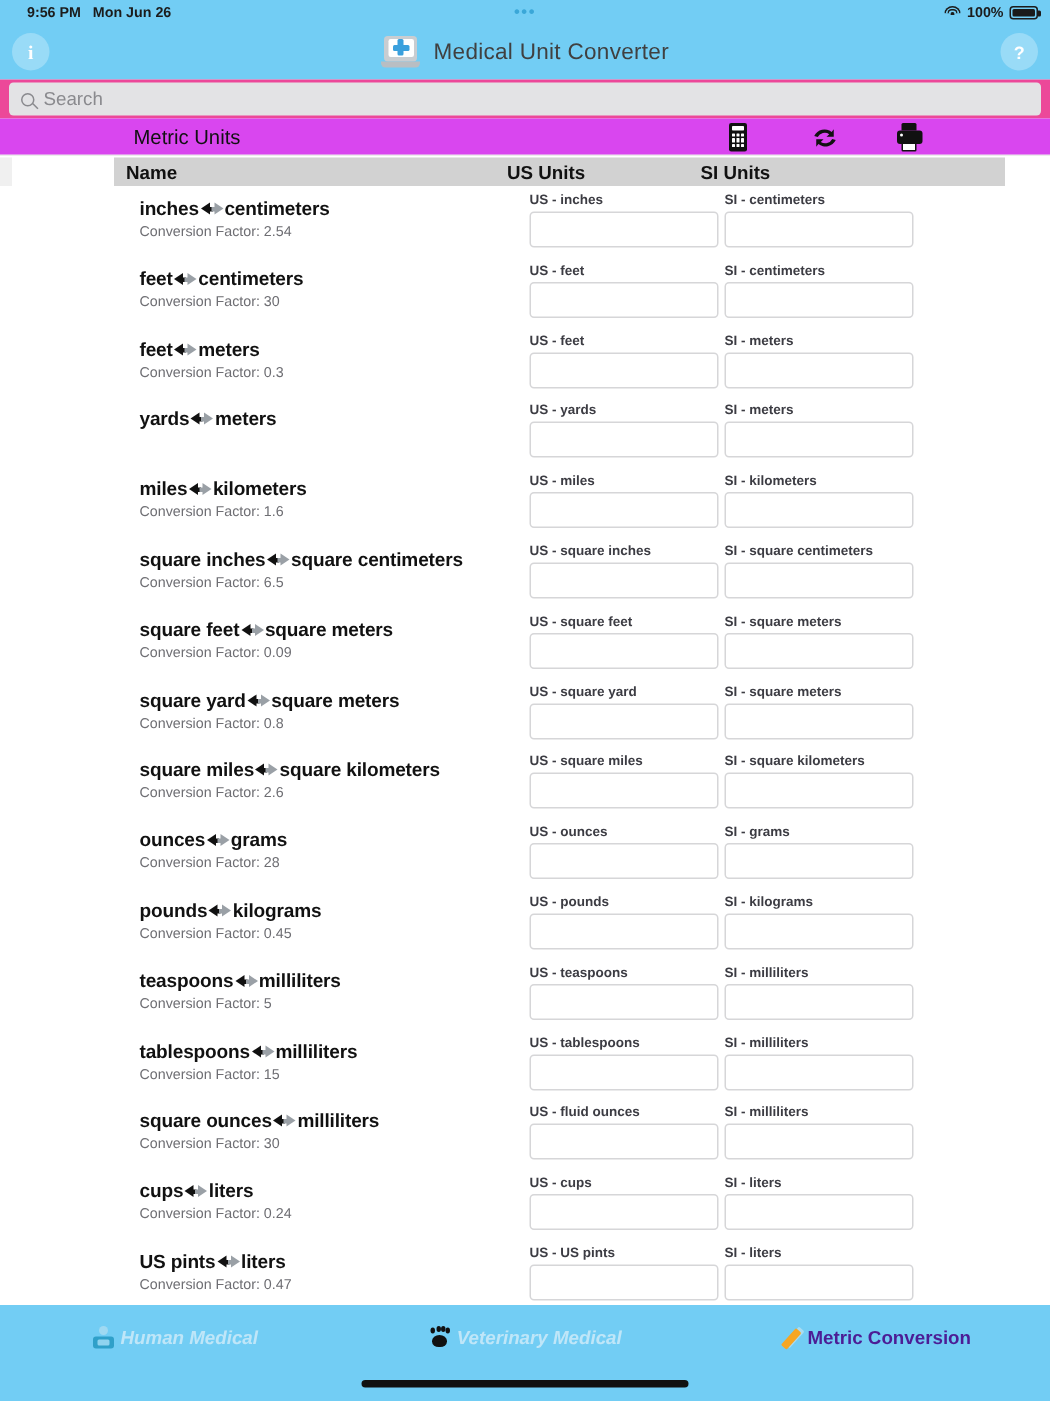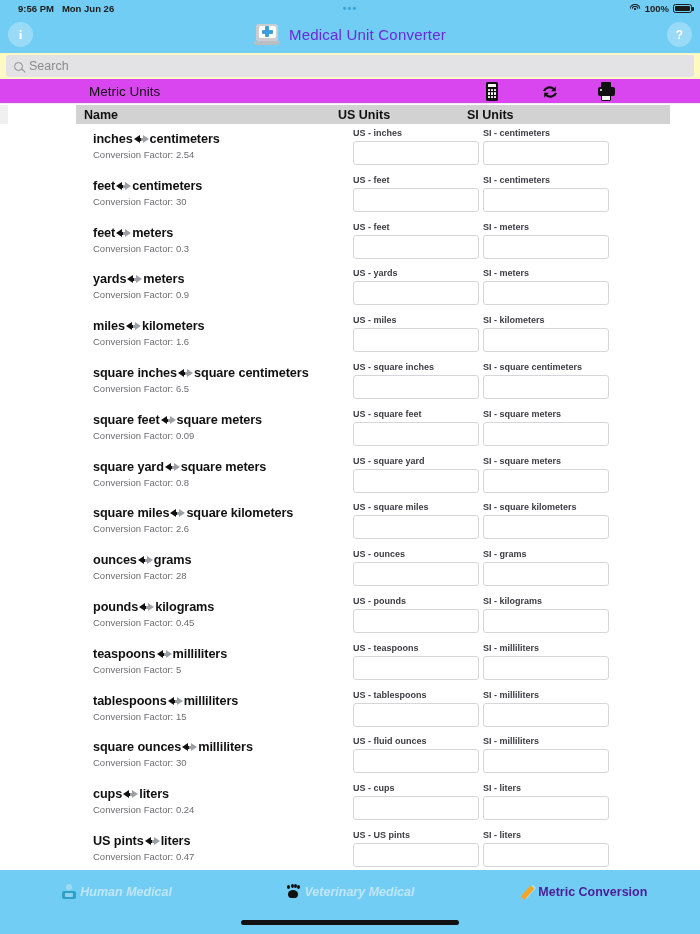--- a/index.html
+++ b/index.html
@@ -39,34 +39,34 @@
   .circ-btn {
     position: absolute; width: 25px; height: 25px; border-radius: 50%;
     background: rgba(255,255,255,0.28);
     color: #ffffff; font-size: 13px; font-weight: bold;
     display:flex; align-items:center; justify-content:center;
     font-family: "Liberation Serif", serif;
   }
   .info-btn { left: 8px; }
   .help-btn { right: 8px; font-family:"Liberation Sans", sans-serif; font-size:12px;}
   .brand { display:flex; align-items:center; gap: 9px; }
-  .brand-title { color: #6d28d9; font-size: 15px; letter-spacing:.2px;}
+  .brand-title { color: #404040; font-size: 15px; letter-spacing:.2px;}
   .laptop { width: 26px; height: 22px; position: relative; }
   .laptop .lid { position:absolute; left:2px; top:0; width: 22px; height: 17px; background:#c9cdd1; border-radius:2.5px; }
   .laptop .scr { position:absolute; left:4.5px; top:2px; width: 17px; height: 12.5px; background:#ffffff; border-radius:1.5px; display:flex;align-items:center;justify-content:center;}
   .laptop .base { position:absolute; left:0; top:17.5px; width: 26px; height: 3.5px; background:#b9bec3; border-radius:0 0 3px 3px;}
   .cross { position: relative; width: 11px; height: 11px; }
   .cross::before, .cross::after { content:""; position:absolute; background:#3aa0dd; border-radius:1px; }
   .cross::before { left: 3.6px; top: 0; width: 3.8px; height: 11px; }
   .cross::after { left: 0; top: 3.6px; width: 11px; height: 3.8px; }
 
   
   .searchwrap {
     position:absolute; top:53px; left:0; width:700px; height:26px;
-    background:#fef9c3; padding: 2px 6px;
+    background:#ec4899; padding: 2px 6px;
   }
   .searchbar {
     width: 100%; height: 22px; background:#e3e3e5; border-radius:3px;
     display:flex; align-items:center; gap:6px; padding: 0 8px;
   }
   .searchbar .mag { width:9px; height:9px; border:1.3px solid #8a8a8e; border-radius:50%; position:relative; flex:none;}
   .searchbar .mag::after { content:""; position:absolute; right:-3.5px; bottom:-2px; width:4.5px; height:1.3px; background:#8a8a8e; transform:rotate(45deg);}
   .searchbar .ph { color:#8a8a8e; font-size:12.5px;}
 
   
@@ -260,21 +260,20 @@
         <div class="namecell">
           <div class="unitname"><span>feet</span><span class="arrow"><span class="l"></span><span class="lb"></span><span class="rb"></span><span class="r"></span></span><span>meters</span></div>
           <div class="factor"><span>Conversion Factor: </span><span>0.3</span></div>
         </div>
         <div class="field us"><div class="flabel">US - feet</div><input class="finput" type="text" value="" style=""></div>
         <div class="field si"><div class="flabel">SI - meters</div><input class="finput" type="text" value="" style=""></div>
       </div>
       <div class="row">
         <div class="namecell">
           <div class="unitname"><span>yards</span><span class="arrow"><span class="l"></span><span class="lb"></span><span class="rb"></span><span class="r"></span></span><span>meters</span></div>
-          <div class="factor"><span>Conversion Factor: </span><span>0.9</span></div>
         </div>
         <div class="field us"><div class="flabel">US - yards</div><input class="finput" type="text" value="" style=""></div>
         <div class="field si"><div class="flabel">SI - meters</div><input class="finput" type="text" value="" style=""></div>
       </div>
       <div class="row">
         <div class="namecell">
           <div class="unitname"><span>miles</span><span class="arrow"><span class="l"></span><span class="lb"></span><span class="rb"></span><span class="r"></span></span><span>kilometers</span></div>
           <div class="factor"><span>Conversion Factor: </span><span>1.6</span></div>
         </div>
         <div class="field us"><div class="flabel">US - miles</div><input class="finput" type="text" value="" style=""></div>

